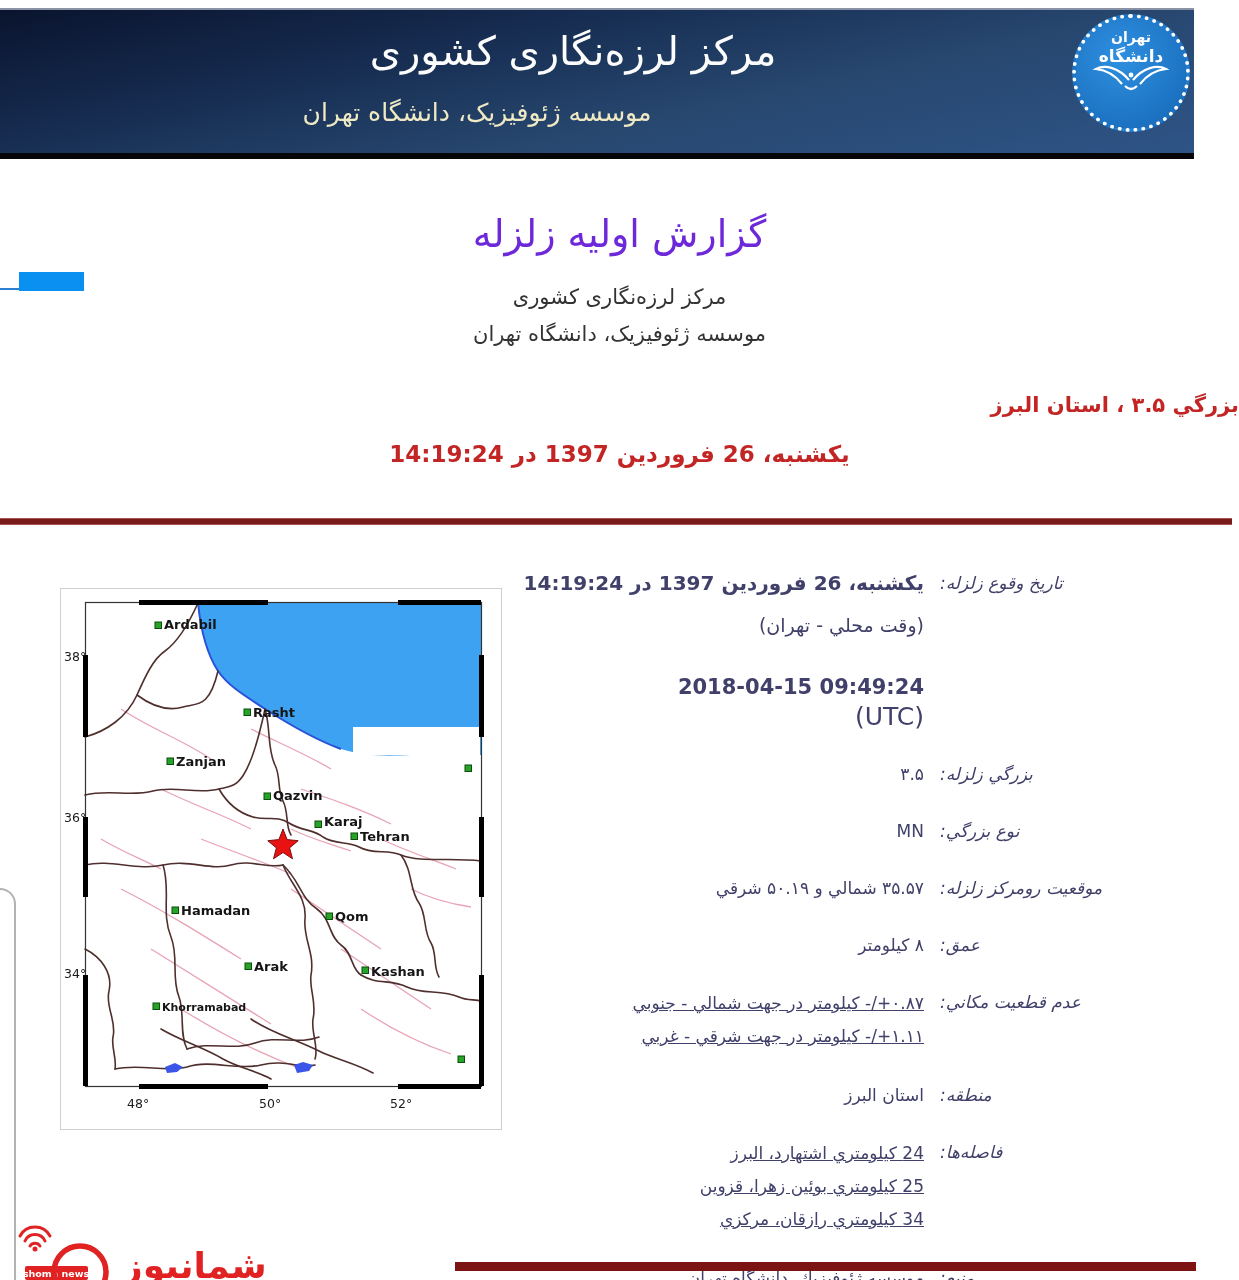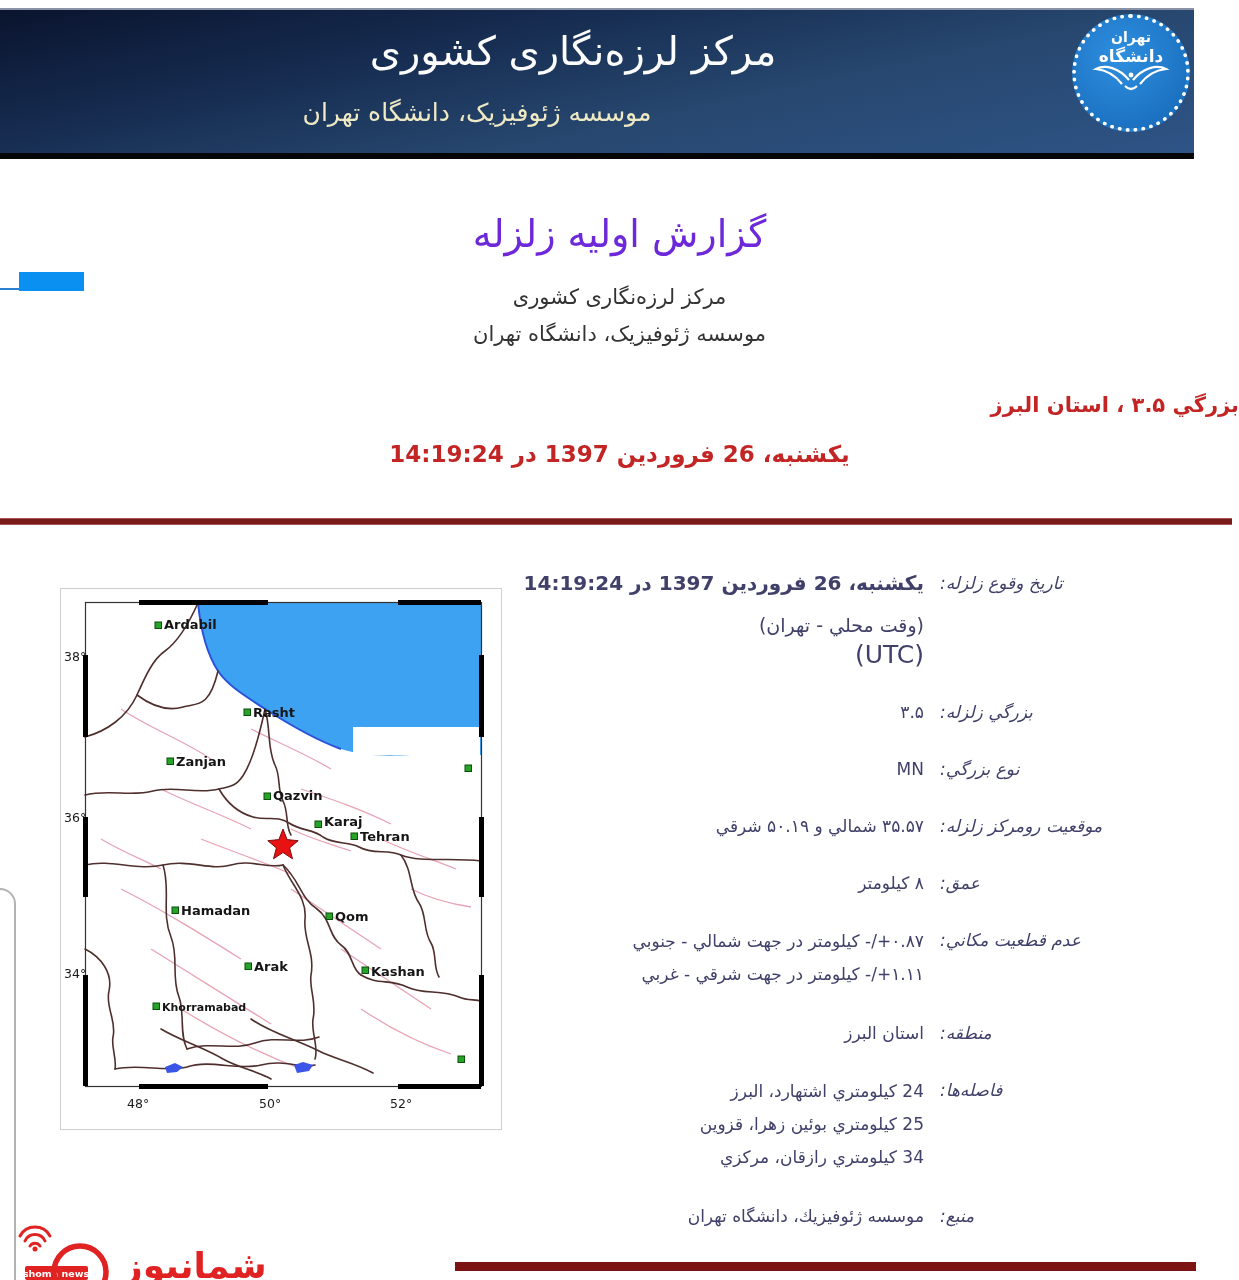--- a/index.html
+++ b/index.html
@@ -48,21 +48,21 @@
   
   .map-wrap{position:absolute;left:60px;top:562px;width:440px;height:540px;
     border:1px solid #cfcfcf;background:#ffffff;margin-top:26px;}
   .map-wrap svg{display:block;}
   
   .details{position:absolute;left:510px;top:568px;width:630px;direction:rtl;
     color:#40406a;font-size:17px;}
   .drow{display:flex;column-gap:16px;margin-bottom:27px;}
   .dlabel{flex:0 0 200px;text-align:left;line-height:30px;font-style:italic;}
   .dvalue{flex:1;text-align:right;line-height:30px;}
-  .vline{line-height:33px;}
+  .vline{line-height:33px;text-decoration:underline;}
   .local-date{font-weight:bold;font-size:20px;line-height:30px;}
   .local-note{font-size:19px;margin-top:12px;}
   .utc-date{direction:ltr;text-align:right;font-weight:bold;font-size:21px;margin-top:32px;}
   .utc-note{font-size:25px;margin-top:0;}
   
   .bottom-bar{position:absolute;left:455px;top:1262px;width:741px;height:9px;background:#7c1414;}
   .left-panel{position:absolute;left:-32px;top:888px;width:46px;height:400px;
     border:2px solid #b2b2b2;border-left:none;border-bottom:none;
     border-top-right-radius:16px;background:transparent;}
   .watermark{position:absolute;left:2px;top:1212px;width:135px;height:80px;}
@@ -197,20 +197,21 @@
 </svg>
 </div>
 
 <div class="details">
 
   <div class="drow">
     <div class="dlabel">تاریخ وقوع زلزله:</div>
     <div class="dvalue">
       <div class="local-date">یکشنبه، 26 فروردین 1397 در 14:19:24</div>
       <div class="local-note">(وقت محلي - تهران)</div>
+      <div class="utc-date">2018-04-15 09:49:24</div>
       <div class="utc-note">(UTC)</div>
     </div>
   </div>
 
   <div class="drow">
     <div class="dlabel">بزرگي زلزله:</div>
     <div class="dvalue">۳.۵</div>
   </div>
 
   <div class="drow">

